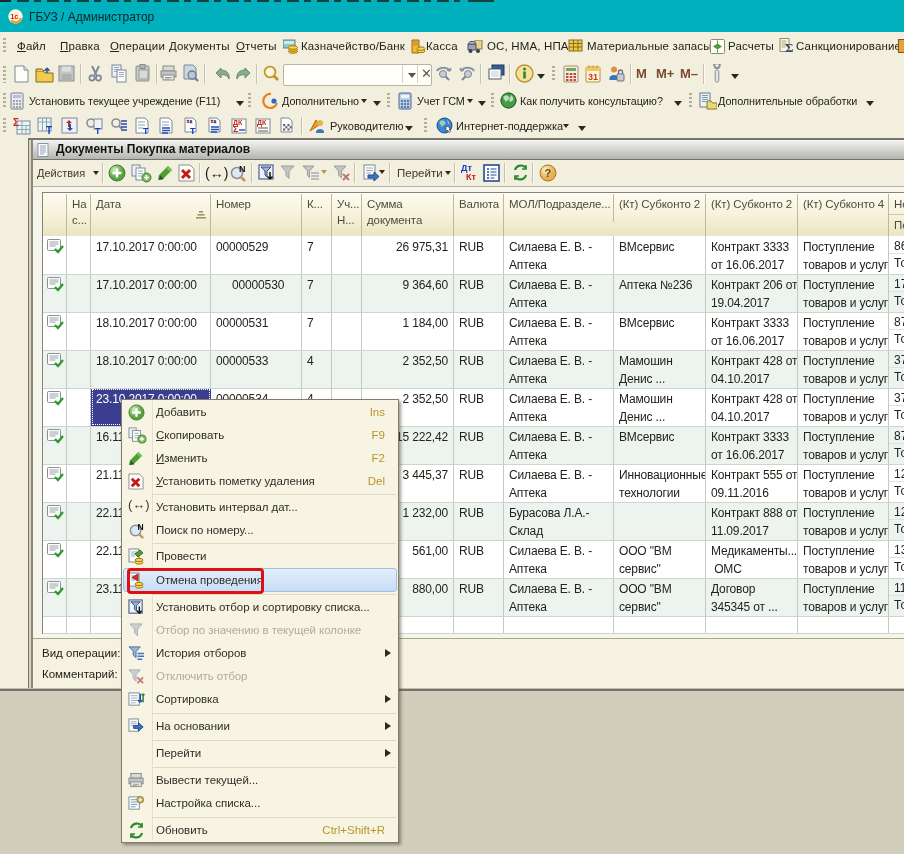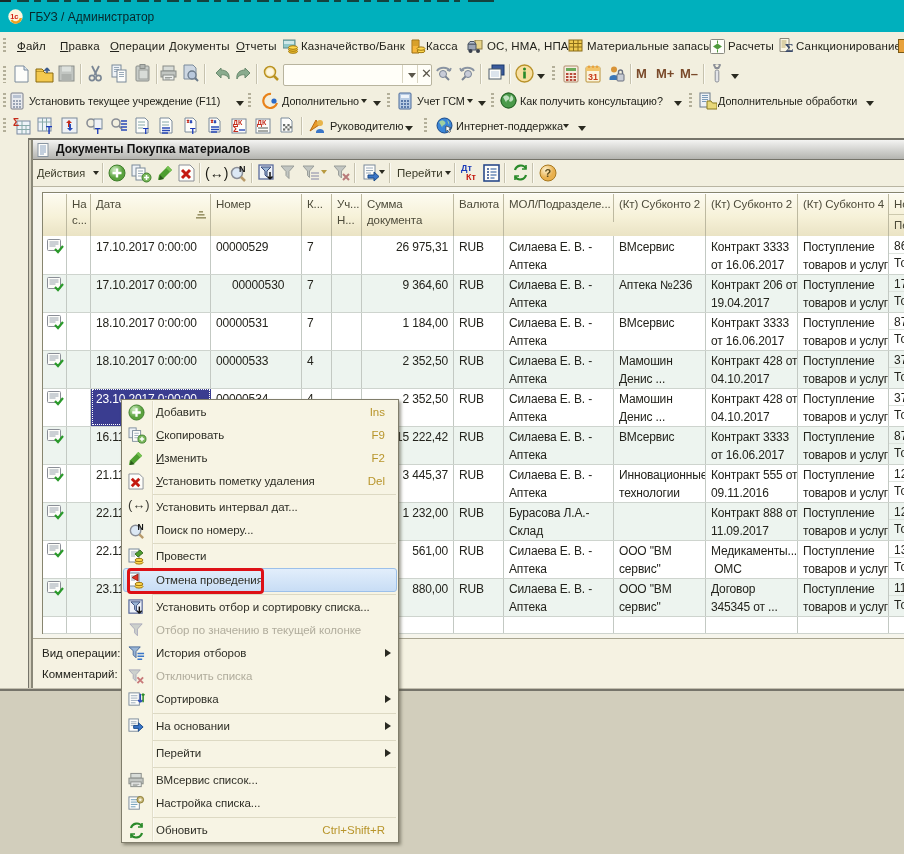--- a/index.html
+++ b/index.html
@@ -1222,21 +1222,21 @@
             <path d="M10 9 h7 M10 12 h7 M10 15 h5" stroke="#3a76c8" stroke-width="1.6"></path>
           </svg></span>
         <span class="mtxt">История отборов</span>
         <span class="arr"></span>
       </div>
   <div class="mi dis">
         <span class="mico"><svg width="17" height="17" viewBox="0 0 18 18">
             <path d="M1 2 h12 l-4.5 5 v7 l-3 -3 v-4 z" fill="#ccd0cc" stroke="#aab"></path>
             <path d="M10 10 l6 6 M16 10 l-6 6" stroke="#c87a7a" stroke-width="2"></path>
           </svg></span>
-        <span class="mtxt">Отключить списка</span>
+        <span class="mtxt">Отключить отбор</span>
       </div>
   <div class="mi">
         <span class="mico"><svg width="17" height="17" viewBox="0 0 18 18">
             <rect x="1" y="2" width="11" height="13" fill="#fdfdfa" stroke="#7a8a9a"></rect>
             <path d="M3 5h7M3 7.5h7M3 10h7M3 12.5h5" stroke="#9aaaba"></path>
             <path d="M13 3 v9 M13 12 l-2.5-2.5 M13 12 l2.5-2.5" fill="none" stroke="#2a4ab8" stroke-width="1.6"></path>
             <path d="M16 12 v-9 M16 3 l-1.5 1.5 M16 3 l1.5 1.5" fill="none" stroke="#2a8a2a" stroke-width="1.6"></path>
           </svg></span>
         <span class="mtxt">Сортировка</span>
         <span class="arr"></span>
@@ -1263,21 +1263,21 @@
   <div class="msep" style="height:4px;">
         <div style="top:2px;"></div>
       </div>
   <div class="mi">
         <span class="mico"><svg width="17" height="17" viewBox="0 0 18 17">
             <rect x="3" y="1" width="11" height="5" fill="#d8dcd8" stroke="#888c88"></rect>
             <rect x="1" y="6" width="15" height="6" fill="#c2c6c2" stroke="#888c88"></rect>
             <rect x="3" y="10" width="11" height="5" fill="#eceeec" stroke="#888c88"></rect>
             <path d="M5 12.5 h7 M5 14 h5" stroke="#9a9e9a"></path>
           </svg></span>
-        <span class="mtxt">ВМсервис список...</span>
+        <span class="mtxt">Вывести текущей...</span>
       </div>
   <div class="mi">
         <span class="mico"><svg width="17" height="17" viewBox="0 0 18 18">
             <rect x="1" y="2" width="11" height="13" fill="#fdfdfa" stroke="#7a8a9a"></rect>
             <path d="M3 5h7M3 7.5h7M3 10h7M3 12.5h5" stroke="#6a9ab8"></path>
             <circle cx="13" cy="5" r="3.5" fill="#c8b87a" stroke="#8a7a30"></circle>
             <circle cx="13" cy="5" r="1.4" fill="#f7f4e4"></circle>
           </svg></span>
         <span class="mtxt">Настройка списка...</span>
       </div>

